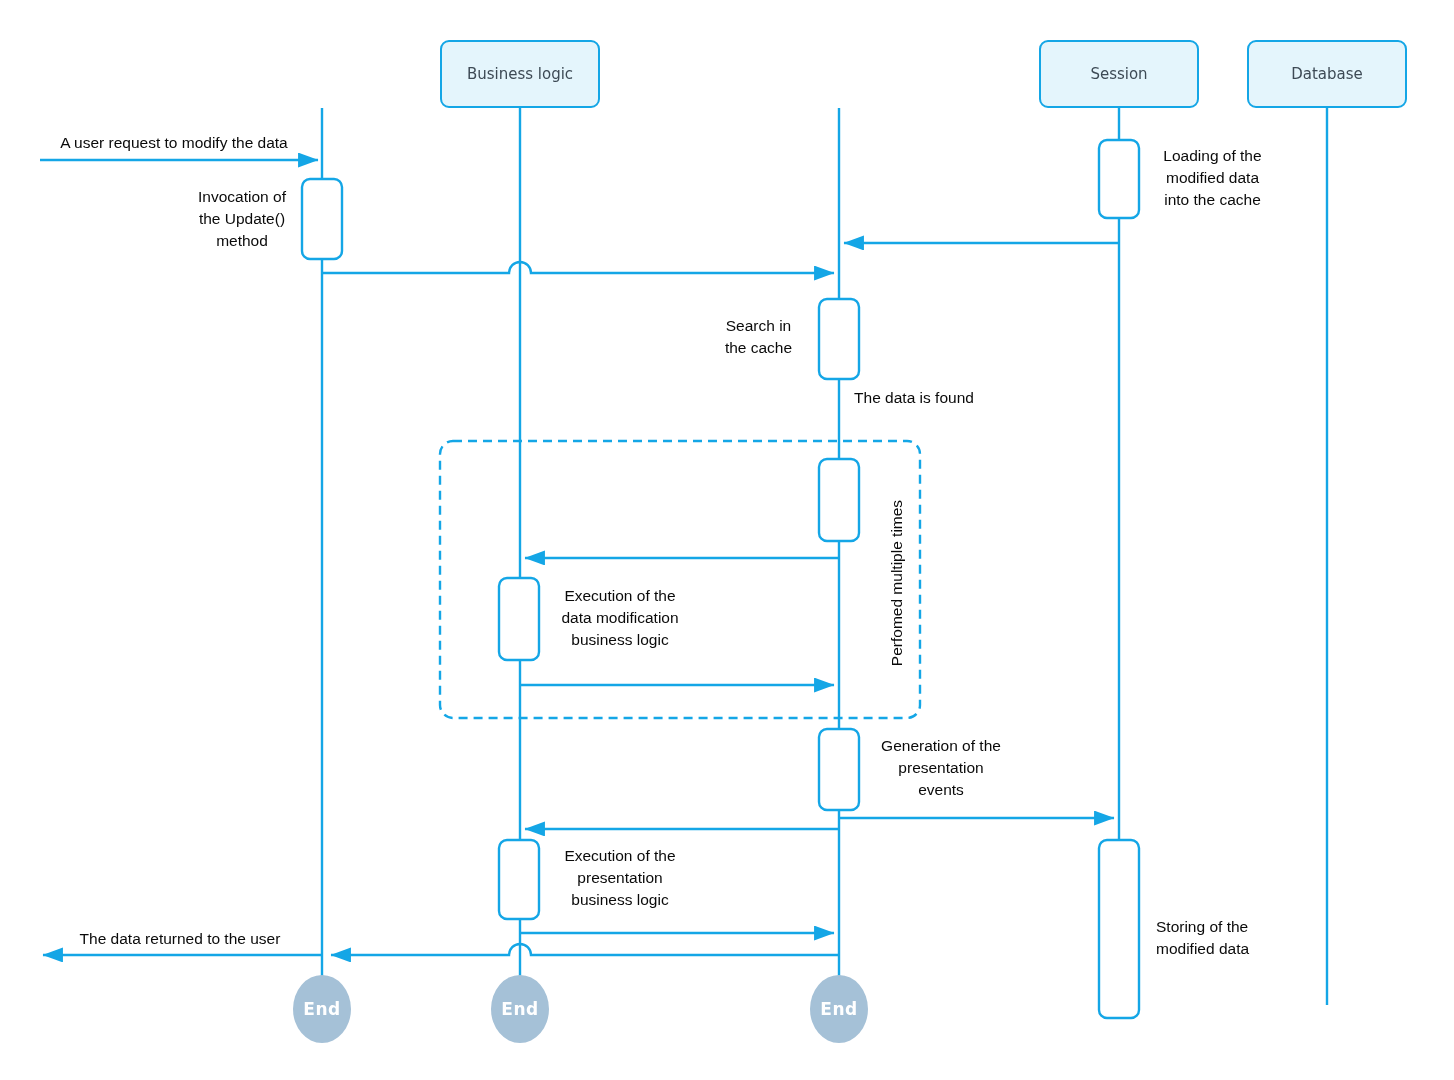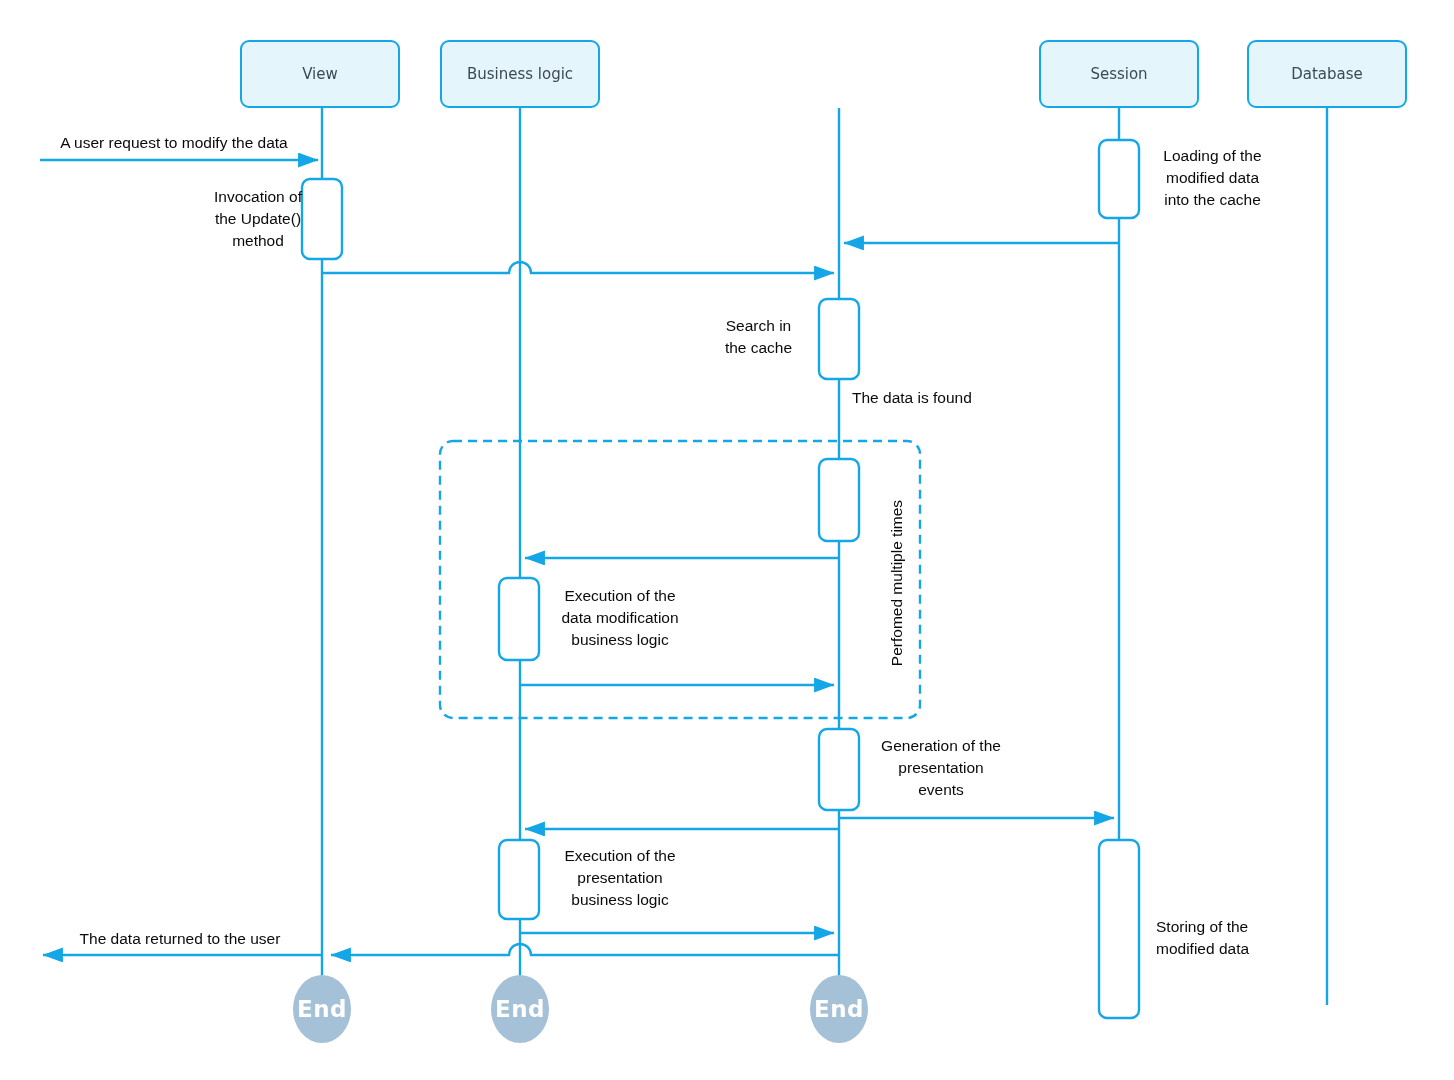--- a/index.html
+++ b/index.html
@@ -27,21 +27,21 @@
     white-space:pre-line;z-index:3;
   }
   .center{text-align:center;}
   .rot{
     transform:rotate(-90deg);transform-origin:center center;
     height:22px;display:block;
   }
   .end{
     position:absolute;top:975px;width:58px;height:68px;border-radius:50%;
     background:var(--end-fill);display:flex;align-items:center;justify-content:center;
-    color:#ffffff;font-weight:bold;font-size:23px;letter-spacing:.5px;z-index:4;
+    color:#ffffff;font-weight:bold;font-size:17px;letter-spacing:.5px;z-index:4;
     font-family:"DejaVu Sans",sans-serif;
   }
 </style>
 </head>
 <body>
 
 <div id="canvas">
 
   <svg id="wires" width="1454" height="1080" viewBox="0 0 1454 1080">
     <defs>
@@ -78,35 +78,34 @@
       <rect x="1099" y="140" width="40" height="78" rx="8"></rect>
       <rect x="819" y="299" width="40" height="80" rx="8"></rect>
       <rect x="819" y="459" width="40" height="82" rx="8"></rect>
       <rect x="499" y="578" width="40" height="82" rx="8"></rect>
       <rect x="819" y="729" width="40" height="81" rx="8"></rect>
       <rect x="499" y="840" width="40" height="79" rx="8"></rect>
       <rect x="1099" y="840" width="40" height="178" rx="8"></rect>
     </g>
   </svg>
 
-  <div class="participant" style="left:240px">View</div>
   <div class="participant" style="left:440px">Business logic</div>
   <div class="participant" style="left:1039px">Session</div>
   <div class="participant" style="left:1247px">Database</div>
 
   <div class="lbl center" style="left:40px;top:132px;width:268px;">A user request to modify the data</div>
-  <div class="lbl center" style="left:183px;top:186px;width:150px;">Invocation of
+  <div class="lbl center" style="left:167px;top:186px;width:150px;">Invocation of
 the Update()
 method</div>
   <div class="lbl center" style="left:1150px;top:145px;width:125px;">Loading of the
 modified data
 into the cache</div>
   <div class="lbl center" style="left:706px;top:315px;width:105px;">Search in
 the cache</div>
-  <div class="lbl" style="left:852px;top:387px;width:180px;">The data is found</div>
+  <div class="lbl" style="left:824px;top:387px;width:180px;text-align:center;">The data is found</div>
   <div class="lbl center" style="left:525px;top:585px;width:190px;">Execution of the
 data modification
 business logic</div>
   <div class="lbl center rot" style="left:787px;top:572px;width:220px;">Perfomed multiple times</div>
   <div class="lbl center" style="left:846px;top:735px;width:190px;">Generation of the
 presentation
 events</div>
   <div class="lbl center" style="left:525px;top:845px;width:190px;">Execution of the
 presentation
 business logic</div>

